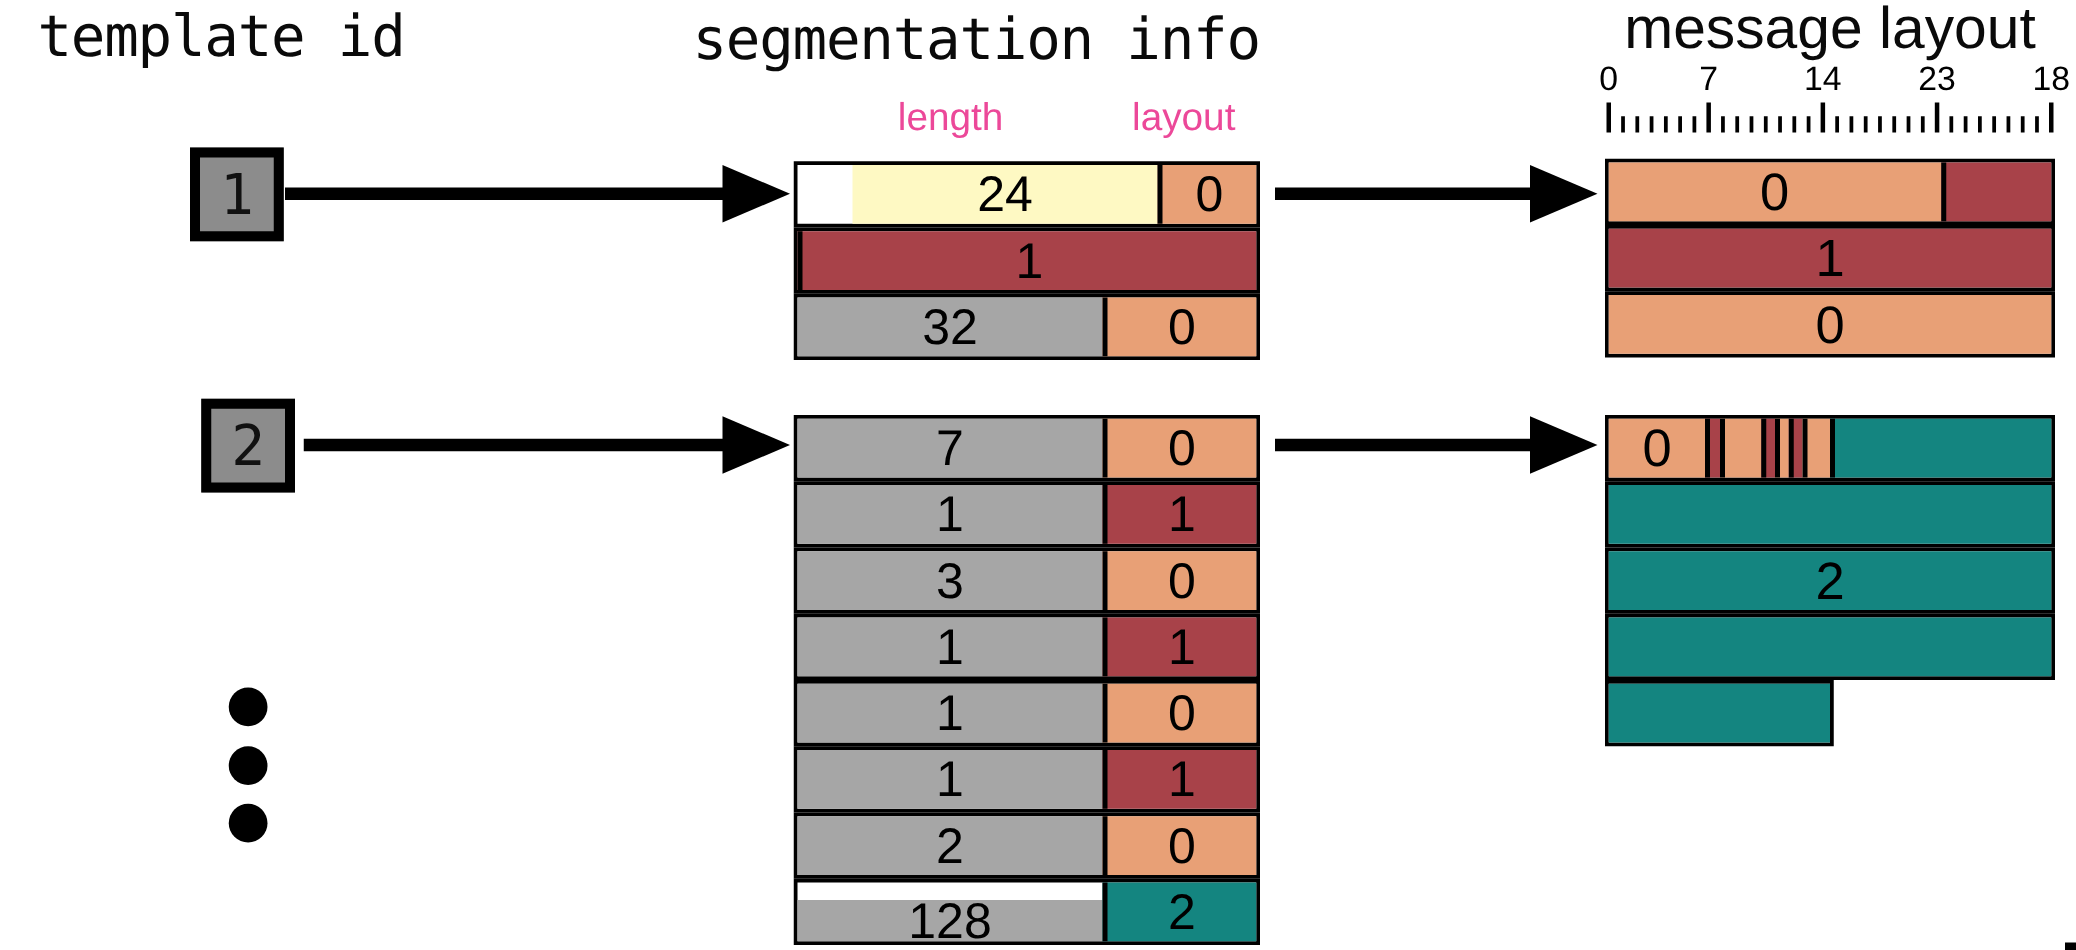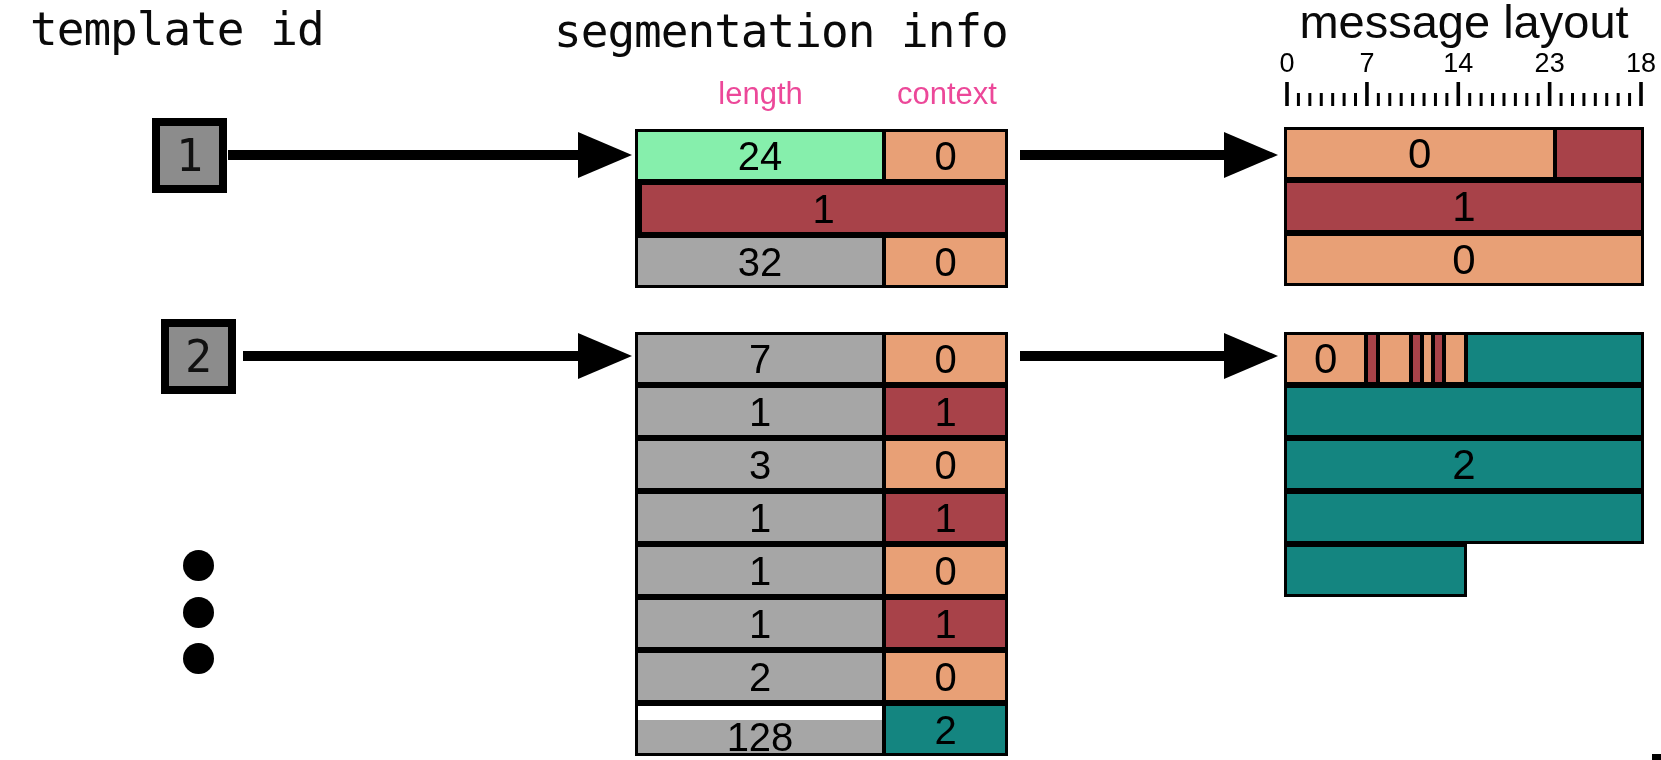--- a/index.html
+++ b/index.html
@@ -87,25 +87,25 @@
   <div>
     <div class="arrow-line" style="left:1020px; top:150px; width:206px;"></div>
     <div class="arrow-head" style="left:1224px; top:132px;"></div>
   </div>
   <div>
     <div class="arrow-line" style="left:1020px; top:351px; width:206px;"></div>
     <div class="arrow-head" style="left:1224px; top:333px;"></div>
   </div>
 
   <div class="col-header" style="left:635px; top:78px; width:251px;">length</div>
-  <div class="col-header" style="left:886px; top:78px; width:122px;">context</div>
+  <div class="col-header" style="left:886px; top:78px; width:122px;">layout</div>
 
   <div id="table-0" class="seg-table" style="top:129px;">
       <div class="seg-row">
-        <div class="seg-len" style="background: #86efac;">24</div>
+        <div class="seg-len" style="background: #fef9c3; margin-left: 44px;">24</div>
         <div class="seg-ctx" style="background: rgb(232, 160, 118);">0</div>
       </div>
       <div class="seg-row">
         <div class="seg-ctx" style="background: rgb(168, 66, 73);">1</div>
       </div>
       <div class="seg-row">
         <div class="seg-len" style="background: rgb(166, 166, 166);">32</div>
         <div class="seg-ctx" style="background: rgb(232, 160, 118);">0</div>
       </div>
     </div>

